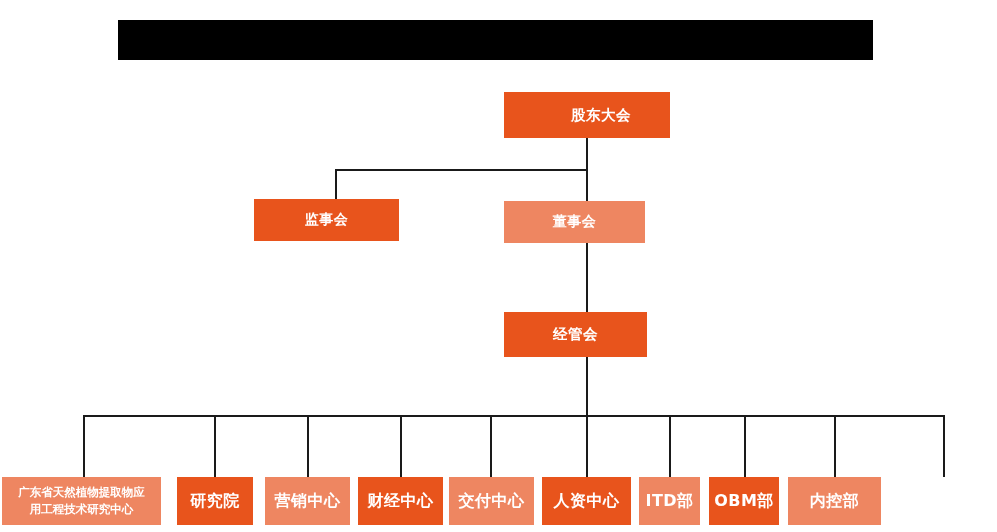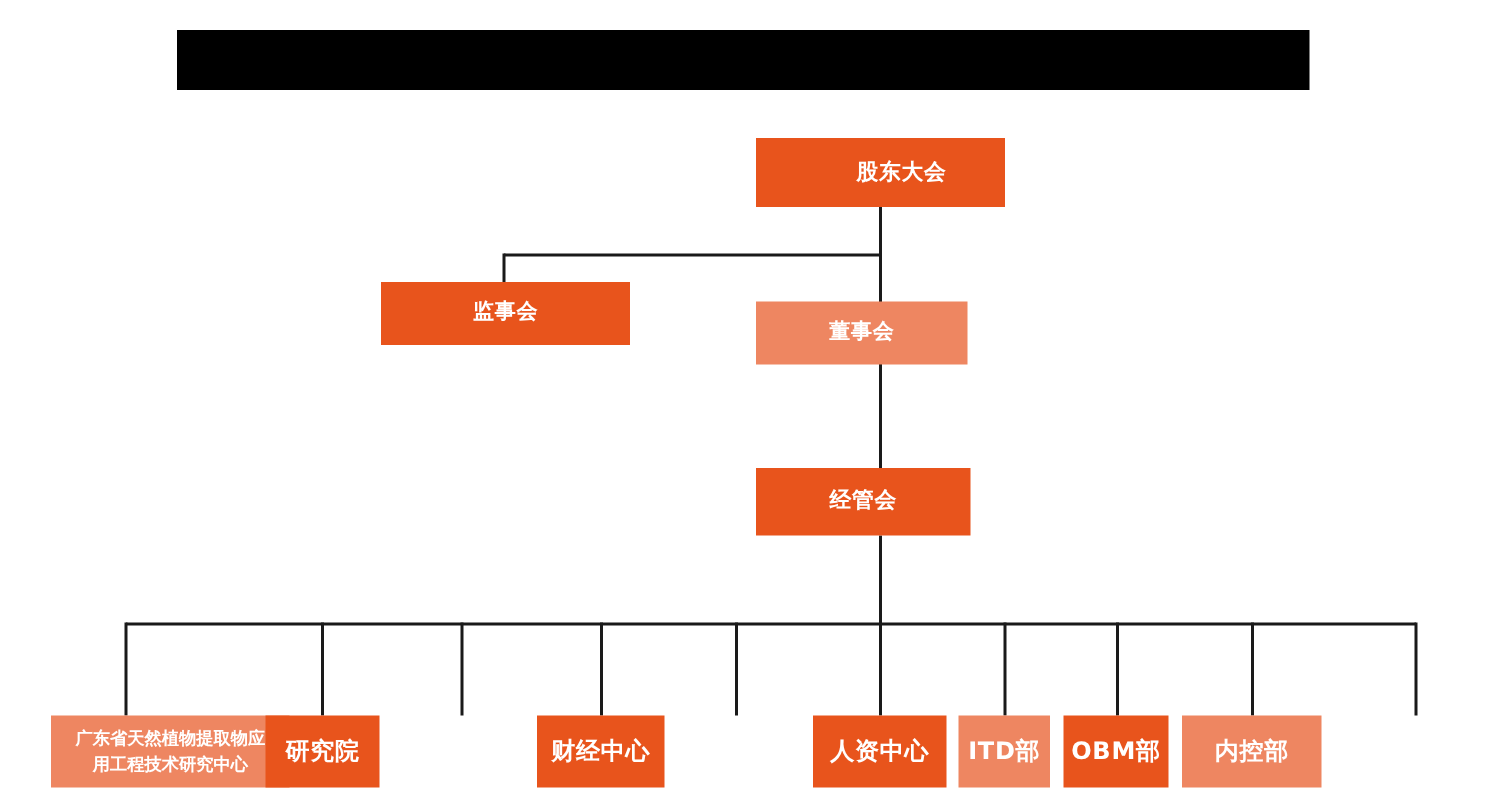--- a/index.html
+++ b/index.html
@@ -85,46 +85,52 @@
   <div class="conn conn-v" style="left:586px; top:415px; width:2px; height:62px;"></div>
   <div class="conn conn-v" style="left:669px; top:415px; width:2px; height:62px;"></div>
   <div class="conn conn-v" style="left:744px; top:415px; width:2px; height:62px;"></div>
   <div class="conn conn-v" style="left:834px; top:415px; width:2px; height:62px;"></div>
   <div class="conn conn-v" style="left:943px; top:415px; width:2px; height:62px;"></div>
 
   <div class="node dark" style="left:504px; top:92px; width:166px; height:46px;padding-left:28px;">
     <span class="node-label size-lg">股东大会</span>
   </div>
 
-  <div class="node dark" style="left:254px; top:188px; width:166px; height:42px;">
+  <div class="node dark" style="left:254px; top:199px; width:145px; height:42px;">
     <span class="node-label size-md">监事会</span>
   </div>
 
   <div class="node light" style="left:504px; top:201px; width:141px; height:42px;">
     <span class="node-label size-md">董事会</span>
   </div>
 
   <div class="node dark" style="left:504px; top:312px; width:143px; height:45px;">
     <span class="node-label size-lg">经管会</span>
   </div>
 
-  <div class="node light" style="left:2px; top:477px; width:159px; height:48px;margin-left:32px;">
+  <div class="node light" style="left:2px; top:477px; width:159px; height:48px;">
     <span class="node-label size-xs">广东省天然植物提取物应
 用工程技术研究中心</span>
   </div>
 
   <div class="node dark" style="left:177px; top:477px; width:76px; height:48px;">
     <span class="node-label size-sm">研究院</span>
   </div>
 
+  <div class="node light" style="left:265px; top:477px; width:85px; height:48px;">
+    <span class="node-label size-sm">营销中心</span>
+  </div>
 
   <div class="node dark" style="left:358px; top:477px; width:85px; height:48px;justify-content:center;">
     <span class="node-label size-sm">财经中心</span>
   </div>
 
+  <div class="node light" style="left:449px; top:477px; width:85px; height:48px;">
+    <span class="node-label size-sm">交付中心</span>
+  </div>
 
   <div class="node dark" style="left:542px; top:477px; width:89px; height:48px;">
     <span class="node-label size-sm">人资中心</span>
   </div>
 
   <div class="node light" style="left:639px; top:477px; width:61px; height:48px;">
     <span class="node-label size-sm">ITD部</span>
   </div>
 
   <div class="node dark" style="left:709px; top:477px; width:70px; height:48px;">

